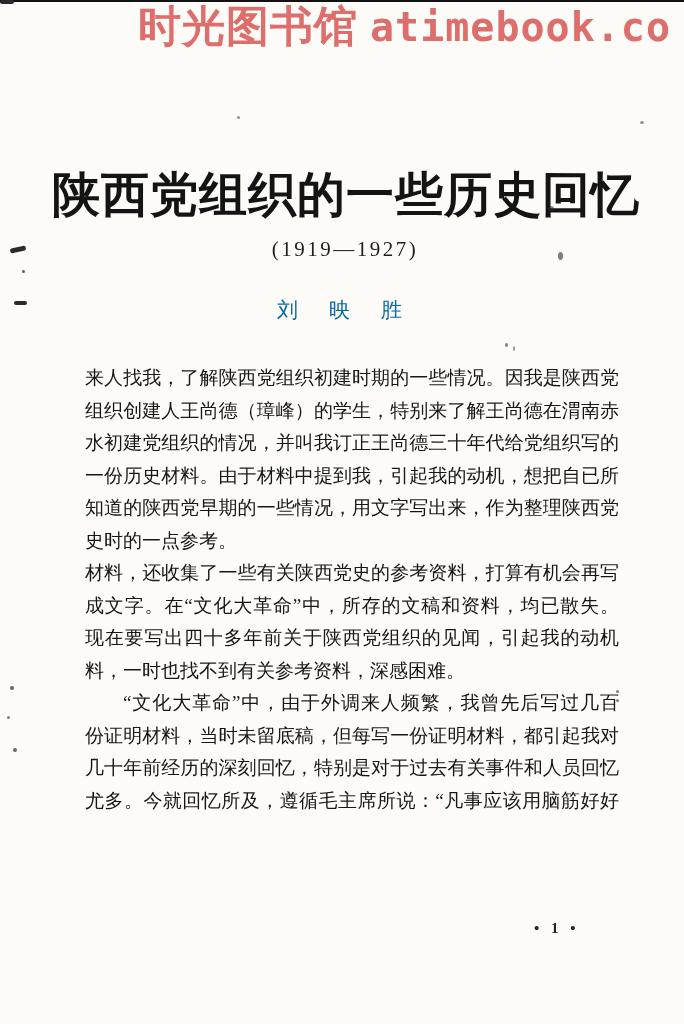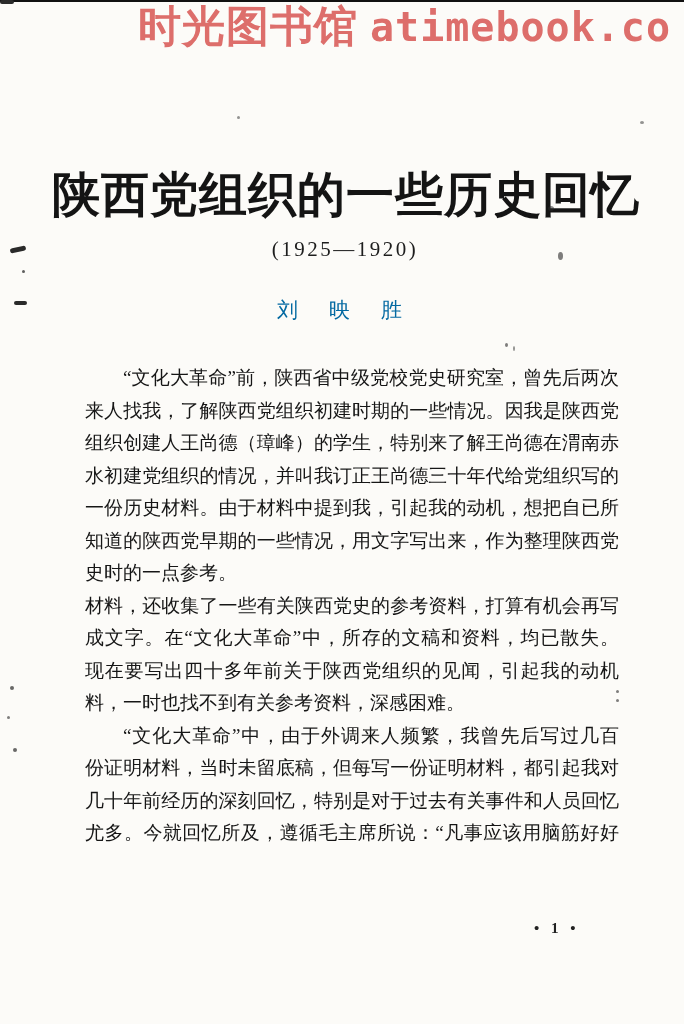--- a/index.html
+++ b/index.html
@@ -59,26 +59,25 @@
 <div class="page">
 
   <div class="top-edge"></div>
 
   <div class="watermark" style="color: rgb(221, 110, 107);">
     <span class="wm-cn">时光图书馆</span><span class="wm-en">atimebook.co</span>
   </div>
 
   <div class="title">陕西党组织的一些历史回忆</div>
 
-  <div class="subtitle">(1925—1920)</div>
+  <div class="subtitle">(1919—1927)</div>
 
   <div class="author">刘　映　胜</div>
 
   <div class="body-text" id="body-text">
-      <div class="line indent">“文化大革命”前，陕西省中级党校党史研究室，曾先后两次</div>
       <div class="line">来人找我，了解陕西党组织初建时期的一些情况。因我是陕西党</div>
       <div class="line">组织创建人王尚德（璋峰）的学生，特别来了解王尚德在渭南赤</div>
       <div class="line">水初建党组织的情况，并叫我订正王尚德三十年代给党组织写的</div>
       <div class="line">一份历史材料。由于材料中提到我，引起我的动机，想把自已所</div>
       <div class="line">知道的陕西党早期的一些情况，用文字写出来，作为整理陕西党</div>
       <div class="line short">史时的一点参考。</div>
       <div class="line">材料，还收集了一些有关陕西党史的参考资料，打算有机会再写</div>
       <div class="line">成文字。在“文化大革命”中，所存的文稿和资料，均已散失。</div>
       <div class="line">现在要写出四十多年前关于陕西党组织的见闻，引起我的动机</div>
       <div class="line short">料，一时也找不到有关参考资料，深感困难。</div>

